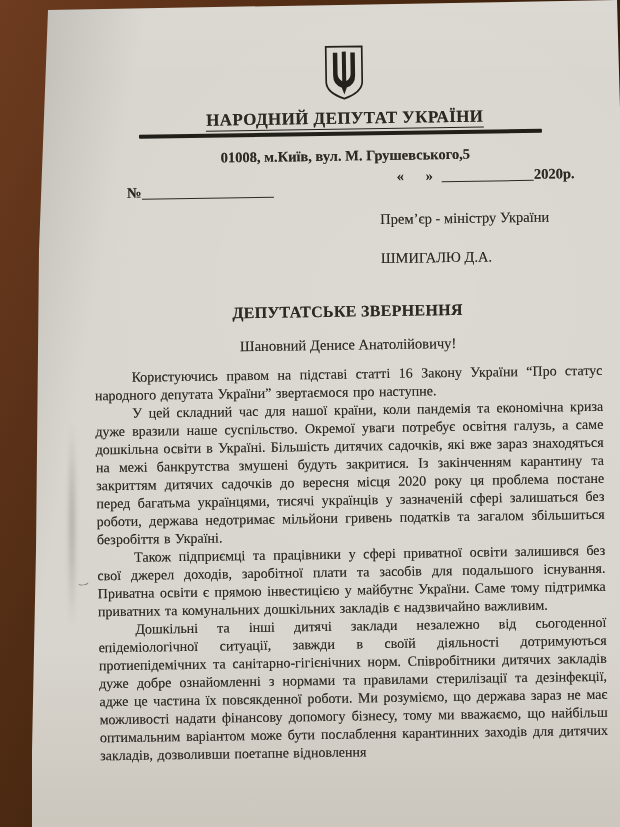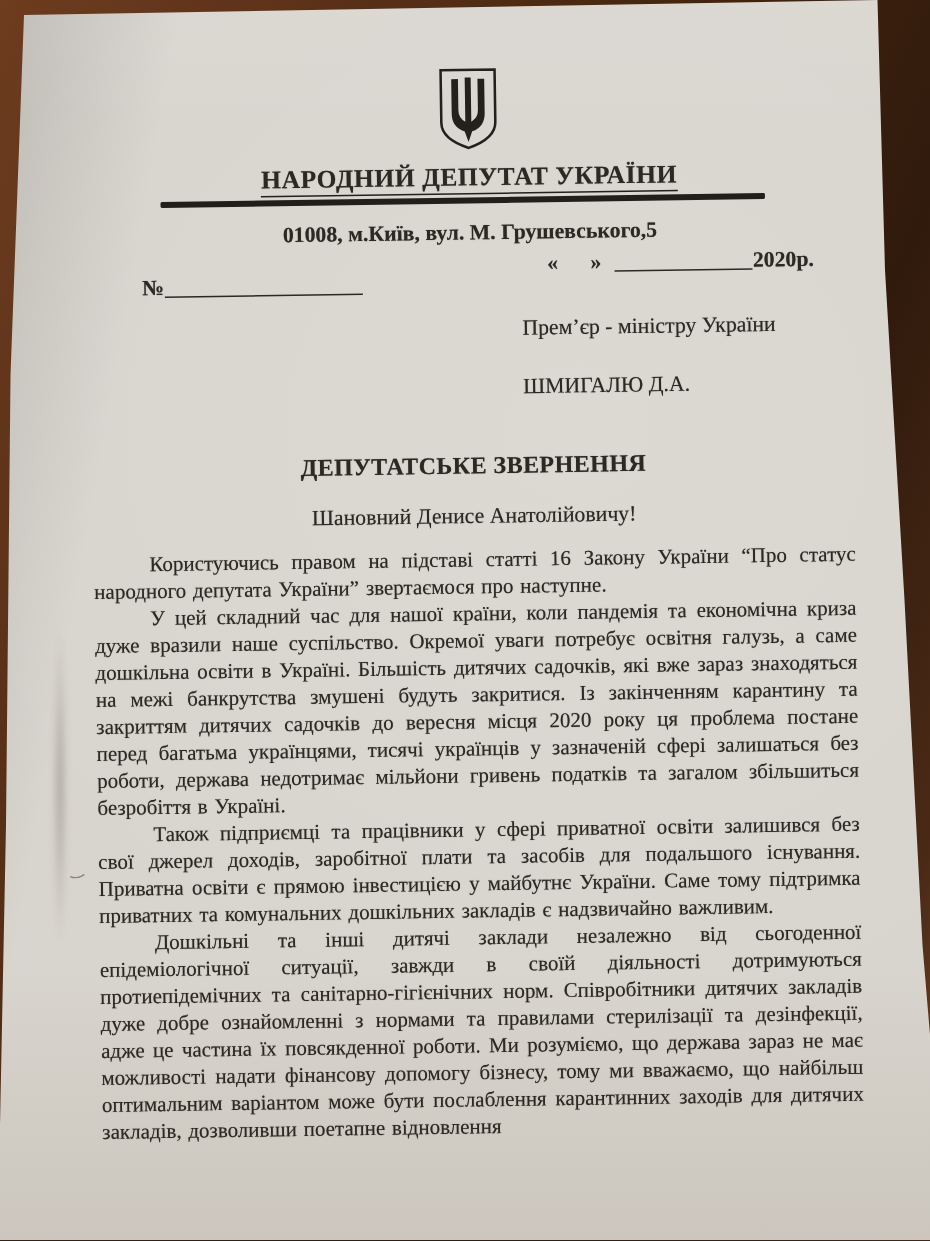--- a/index.html
+++ b/index.html
@@ -10,20 +10,21 @@
   }
   .paper{
     position:absolute;inset:0;
     background:
       radial-gradient(120% 85% at 62% 35%, rgba(255,255,255,0.10), rgba(255,255,255,0) 62%),
       linear-gradient(100deg, rgba(0,0,0,0.12), rgba(0,0,0,0) 16%),
       linear-gradient(to bottom, rgba(255,255,255,0.07), rgba(0,0,0,0) 10%, rgba(0,0,0,0) 78%, rgba(96,70,40,0.10)),
       #d8d5ce;
     clip-path:polygon(16px 10px,585px 0px,590px 180px,603px 400px,615px 630px,620px 690px,620px 827px,0px 827px,0px 750px,4px 550px,7px 250px);
     filter:drop-shadow(0 0 6px rgba(0,0,0,0.55));
+    margin-left:32px;
   }
   .edge-shadow{
     position:absolute;left:34px;top:382px;width:12px;height:285px;
     background:radial-gradient(50% 50% at 50% 50%, rgba(55,45,35,0.28), rgba(55,45,35,0) 75%);
     filter:blur(2px);pointer-events:none;
   }
   .content{
     position:absolute;left:16px;top:2px;width:570px;
     transform:rotate(-0.85deg);transform-origin:0 0;
     color:#2c2923;

